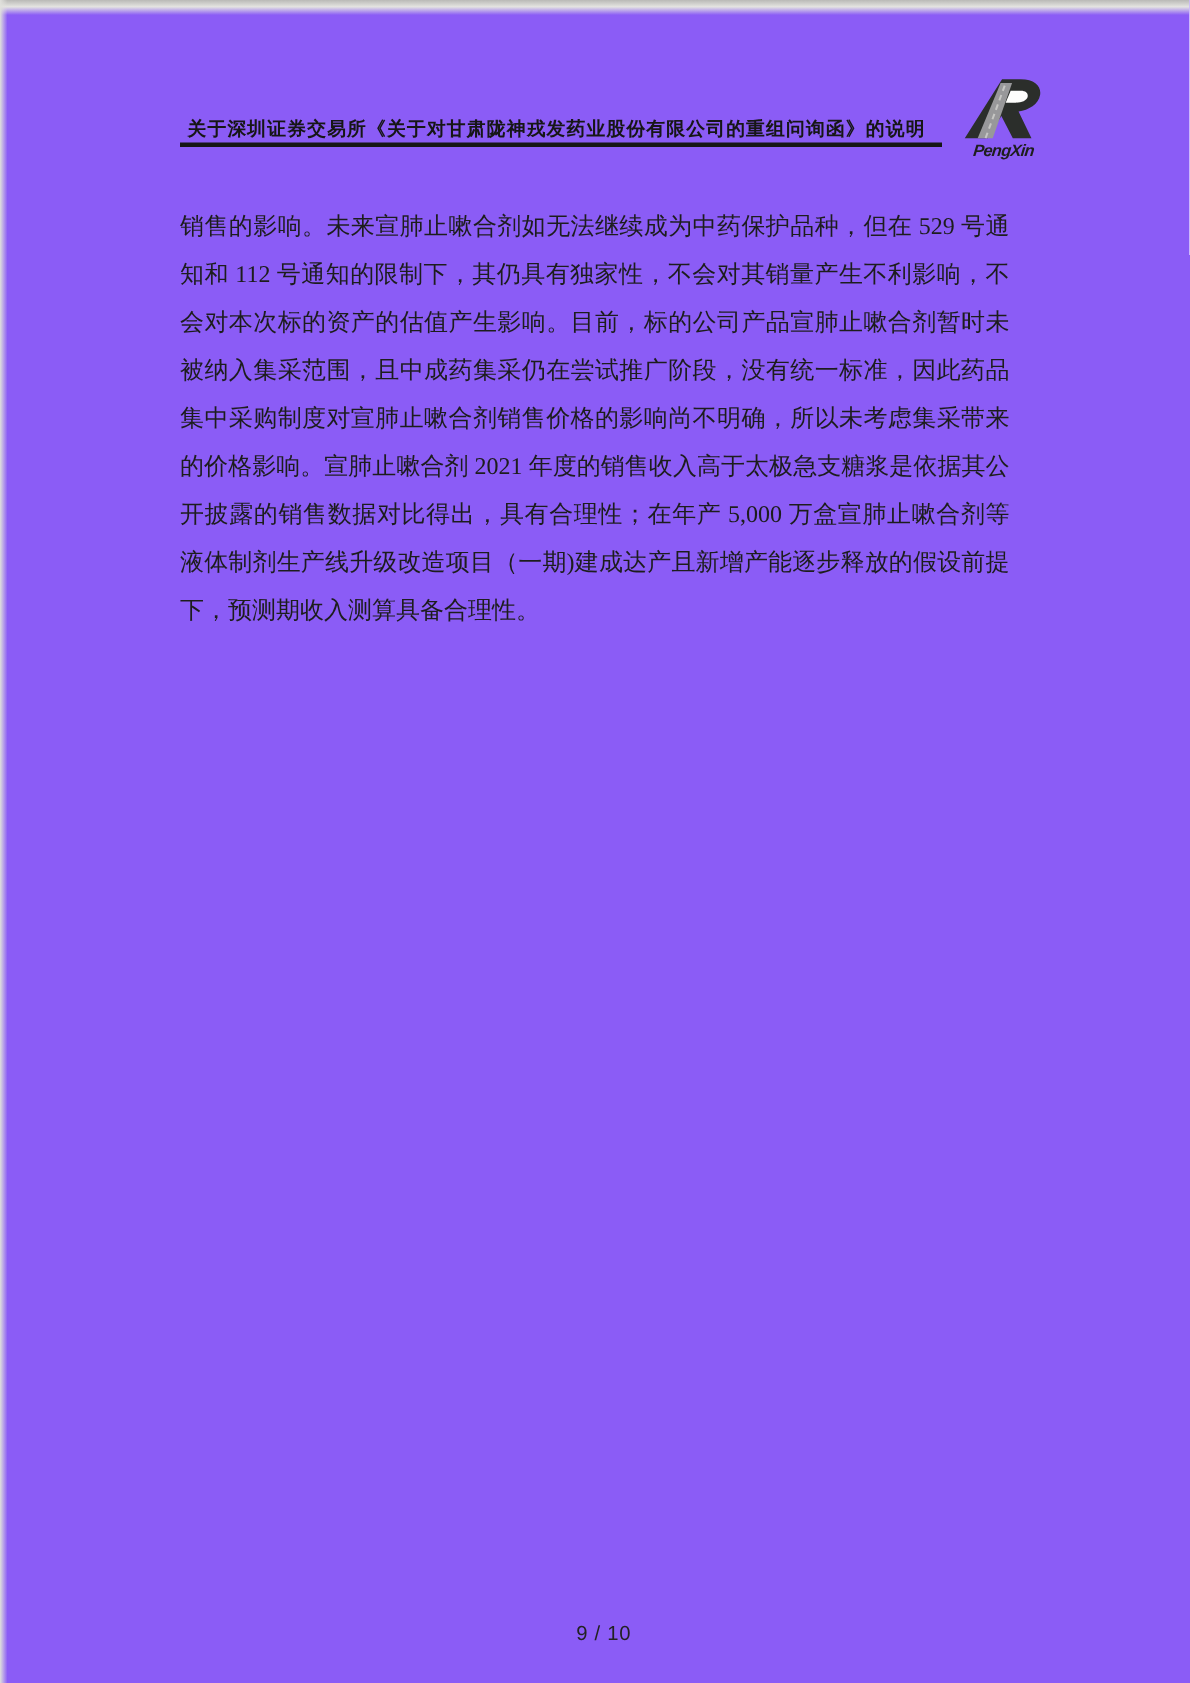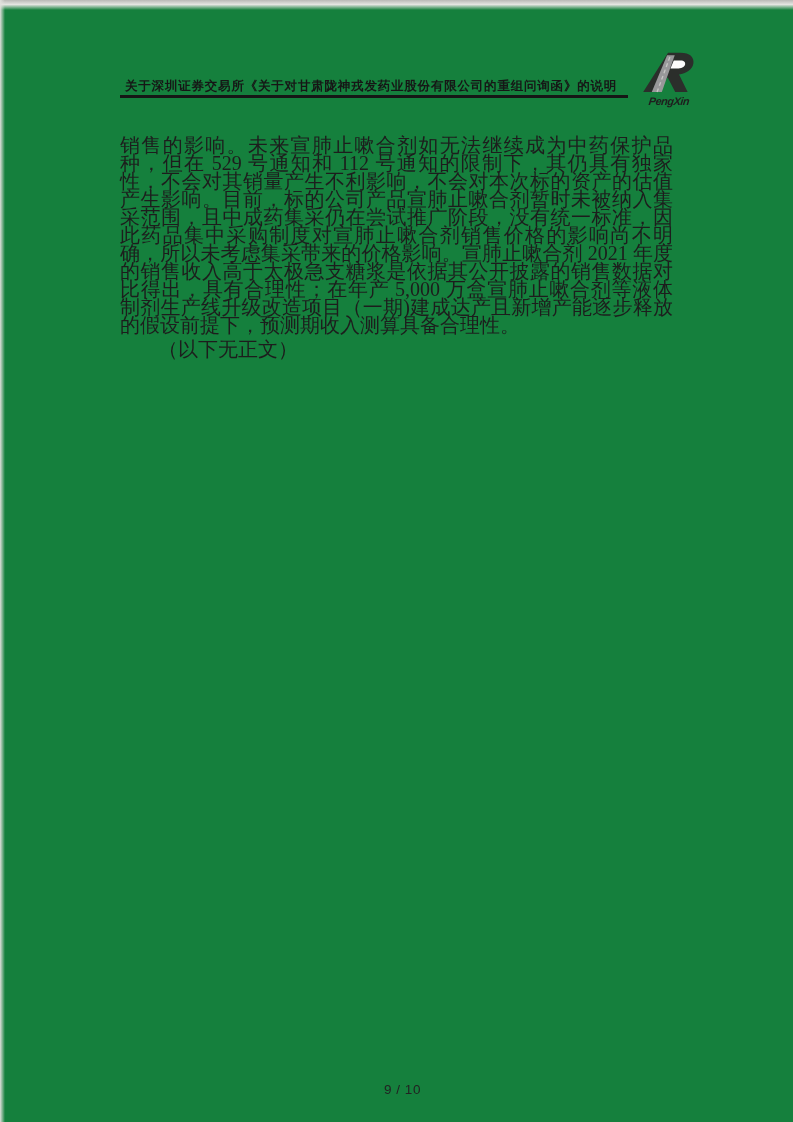--- a/index.html
+++ b/index.html
@@ -4,21 +4,21 @@
 <style>
   html, body {
     margin: 0;
     padding: 0;
     background: #ffffff;
   }
   .page {
     position: relative;
     width: 793px;
     height: 1122px;
-    background: #15803d;
+    background: #8b5cf6;
     overflow: hidden;
     font-family: "Liberation Serif", "DejaVu Serif", serif;
     color: #1c1c1c;
   }
   
   .scan-top {
     position: absolute;
     top: 0; left: 0; right: 0;
     height: 10px;
     background: linear-gradient(#b9b9b6 0%, #e4e4e1 45%, rgba(255,255,255,0) 100%);
@@ -71,22 +71,22 @@
     color: #1e1e1e;
     white-space: nowrap;
   }
 
   
   .doc-body {
     position: absolute;
     left: 120px;
     top: 136px;
     width: 553px;
-    font-size: 20px;
-    line-height: 18px;
+    font-size: 16px;
+    line-height: 32px;
     text-align: justify;
     color: #1d1d1d;
   }
   .para { margin: 0; }
   .para.indent { text-indent: 2.35em; }
   .closing {
     margin: 14px 0 0 0;
     text-indent: 2.35em;
     text-align: left;
   }
@@ -128,20 +128,19 @@
       <path d="M35,11 L42,11 C46,11 47.3,13 46.8,15.3 C46.2,17.8 42.5,19.3 38.5,19.3 L31.5,19.3 Z" fill="#fdfdfc"></path>
 
       <path d="M12,44 L28,5.5 L36,5.5 L22.5,44 Z" fill="#98989a"></path>
       <path d="M17.5,44 L31,7" stroke="#c6c6c4" stroke-width="1.4" stroke-dasharray="4 3" fill="none"></path>
     </svg>
     <div class="logo-text">PengXin</div>
   </div>
 
   <div class="doc-body">
     <p class="para">销售的影响。未来宣肺止嗽合剂如无法继续成为中药保护品种，但在 529 号通知和 112 号通知的限制下，其仍具有独家性，不会对其销量产生不利影响，不会对本次标的资产的估值产生影响。目前，标的公司产品宣肺止嗽合剂暂时未被纳入集采范围，且中成药集采仍在尝试推广阶段，没有统一标准，因此药品集中采购制度对宣肺止嗽合剂销售价格的影响尚不明确，所以未考虑集采带来的价格影响。宣肺止嗽合剂 2021 年度的销售收入高于太极急支糖浆是依据其公开披露的销售数据对比得出，具有合理性；在年产 5,000 万盒宣肺止嗽合剂等液体制剂生产线升级改造项目（一期)建成达产且新增产能逐步释放的假设前提下，预测期收入测算具备合理性。</p>
-    <p class="closing second">（以下无正文）</p>
   </div>
 
   <div class="footer">
     <span class="page-num">9 / 10</span>
   </div>
 
 </div>
 
 </body></html>

